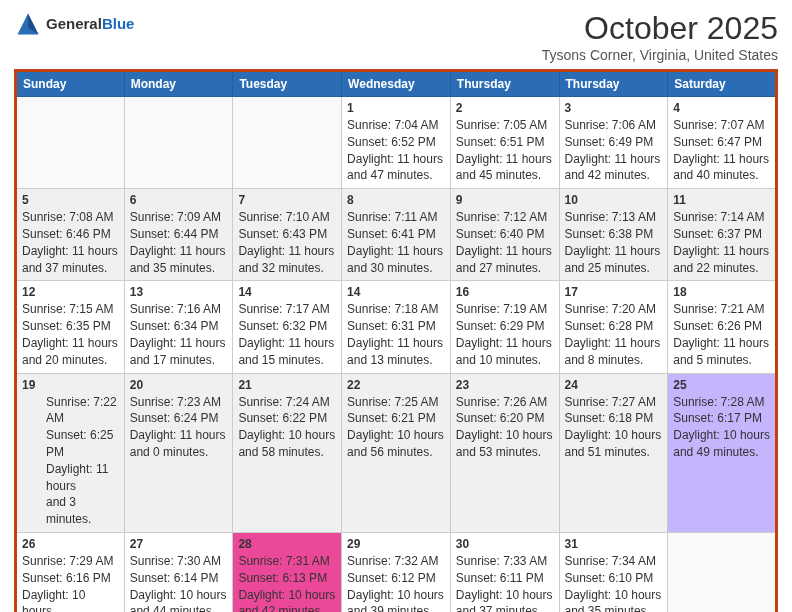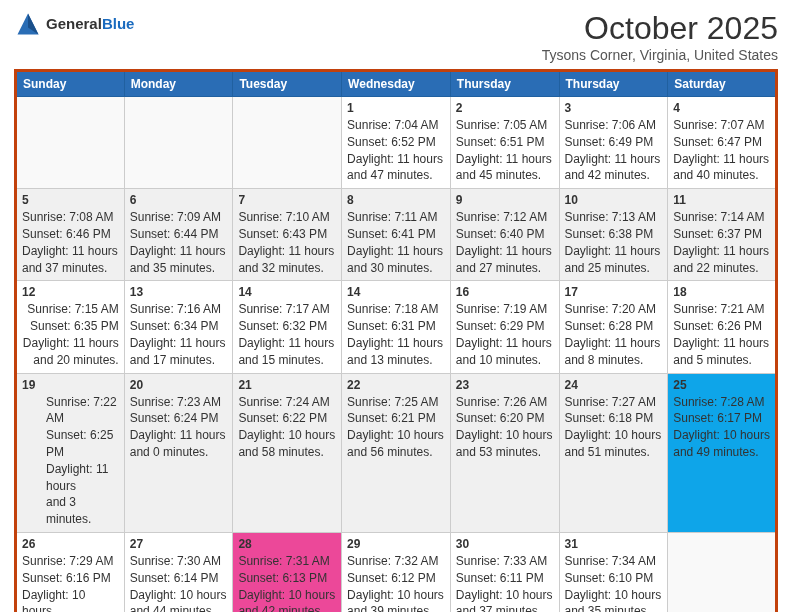--- a/index.html
+++ b/index.html
@@ -213,21 +213,21 @@
             <span class="day-num">11</span>
             <div class="day-info" style="white-space: pre-line;">Sunrise: 7:14 AM
 Sunset: 6:37 PM
 Daylight: 11 hours
 and 22 minutes.</div>
           </td>
         </tr>
         <tr>
           <td style="background: rgb(255, 255, 255);">
             <span class="day-num">12</span>
-            <div class="day-info" style="white-space: pre-line; text-align: right;">Sunrise: 7:15 AM
+            <div class="day-info" style="white-space: pre-line;">Sunrise: 7:15 AM
 Sunset: 6:35 PM
 Daylight: 11 hours
 and 20 minutes.</div>
           </td>
           <td style="background: rgb(255, 255, 255);">
             <span class="day-num">13</span>
             <div class="day-info" style="white-space: pre-line;">Sunrise: 7:16 AM
 Sunset: 6:34 PM
 Daylight: 11 hours
 and 17 minutes.</div>
@@ -304,21 +304,21 @@
 Daylight: 10 hours
 and 53 minutes.</div>
           </td>
           <td style="background: rgb(240, 240, 240);">
             <span class="day-num">24</span>
             <div class="day-info" style="white-space: pre-line;">Sunrise: 7:27 AM
 Sunset: 6:18 PM
 Daylight: 10 hours
 and 51 minutes.</div>
           </td>
-          <td style="background: #0ea5e9;">
+          <td style="background: #c4b5fd;">
             <span class="day-num">25</span>
             <div class="day-info" style="white-space: pre-line;">Sunrise: 7:28 AM
 Sunset: 6:17 PM
 Daylight: 10 hours
 and 49 minutes.</div>
           </td>
         </tr>
         <tr>
           <td style="background: rgb(255, 255, 255);">
             <span class="day-num">26</span>

